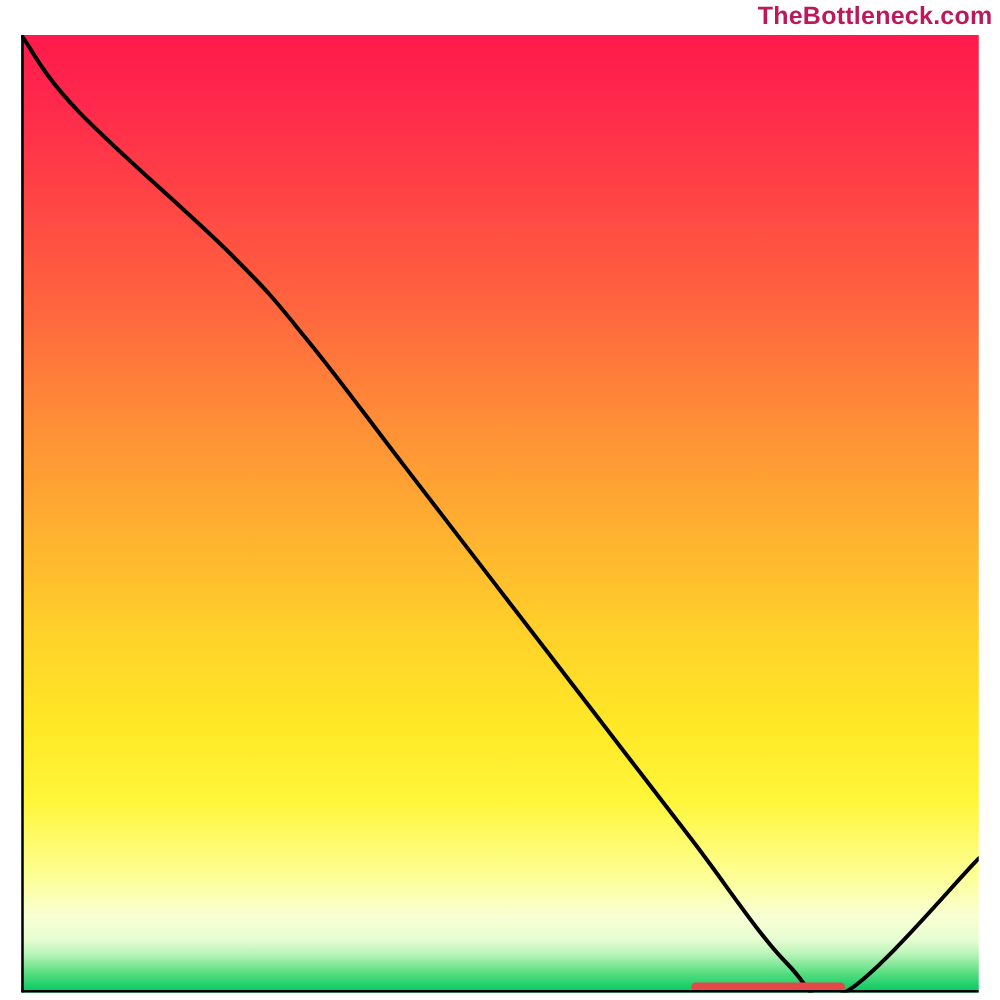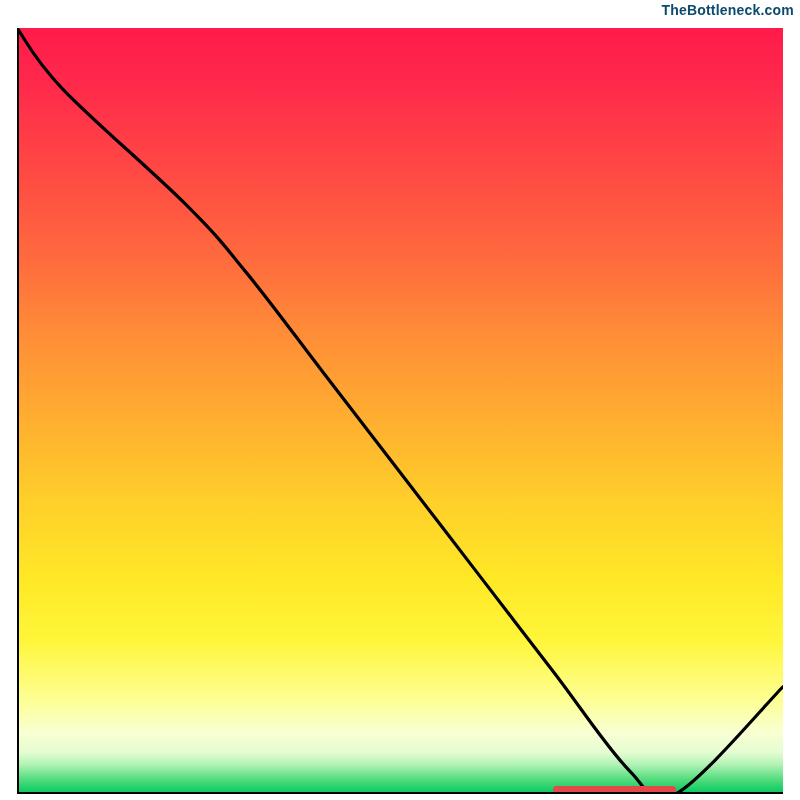--- a/index.html
+++ b/index.html
@@ -12,23 +12,23 @@
   }
   .container {
     position: relative;
     width: 800px;
     height: 800px;
   }
   .watermark {
     position: absolute;
     top: 2px;
     right: 6px;
-    font-size: 14px;
+    font-size: 20px;
     font-weight: bold;
-    color: #0c4a6e;
+    color: #be185d;
     letter-spacing: 0.2px;
   }
   .plot {
     position: absolute;
     left: 17px;
     top: 28px;
     width: 766px;
     height: 766px;
   }
   .gradient {

